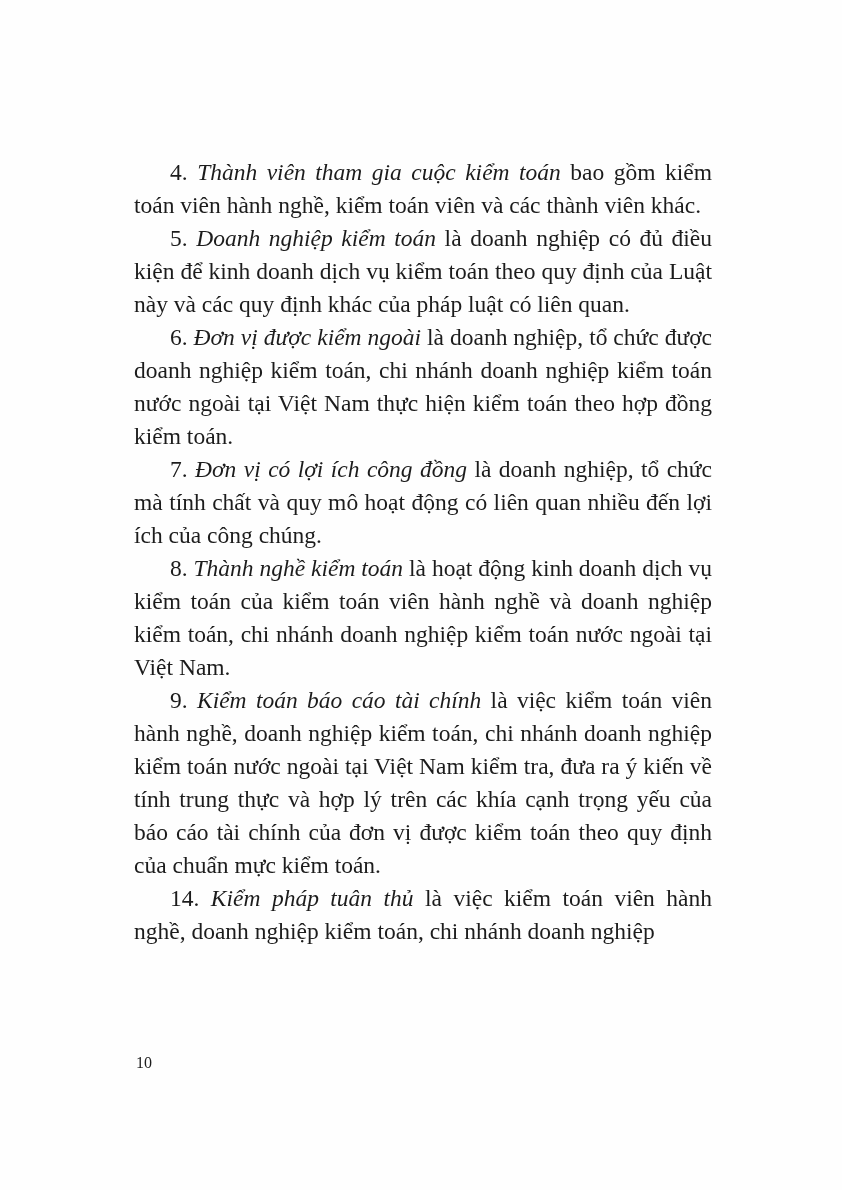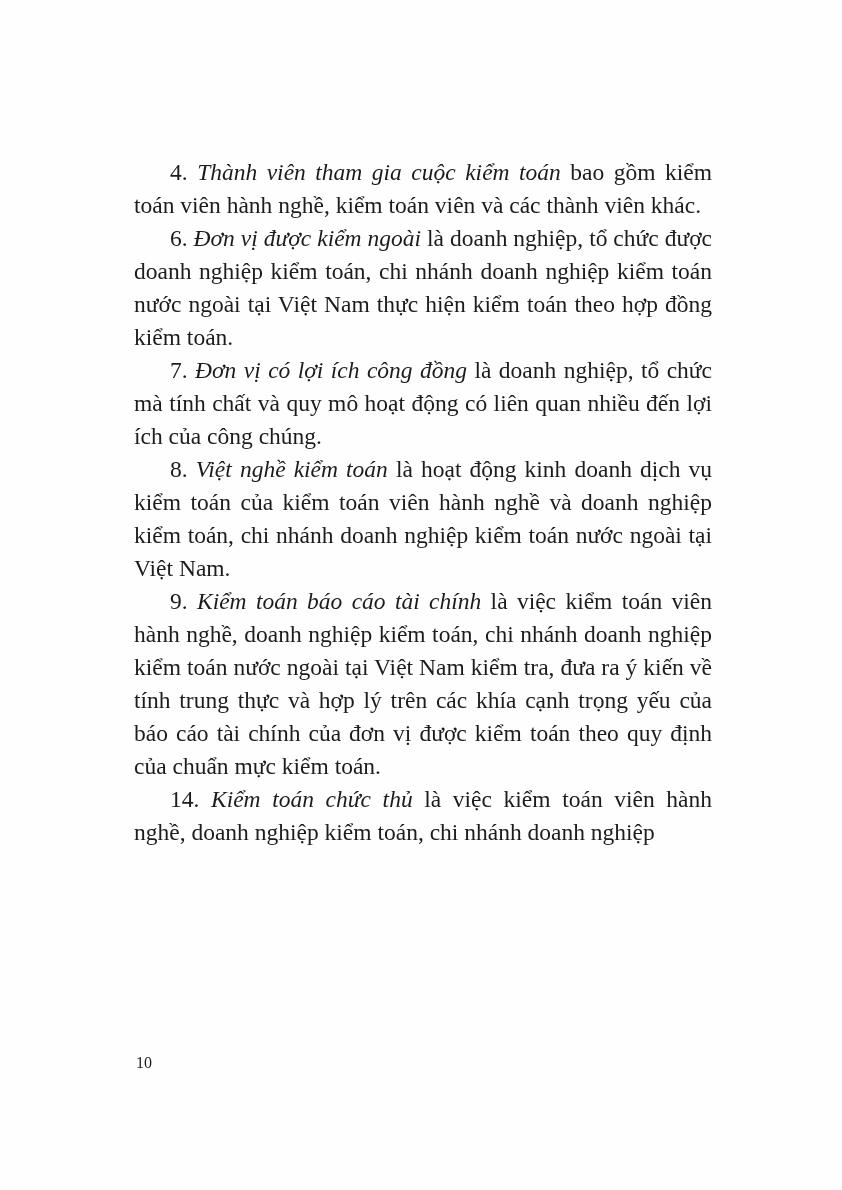--- a/index.html
+++ b/index.html
@@ -43,27 +43,28 @@
   }
 </style>
 </head>
 <body>
 
 <div class="page">
   <div class="text-block">
 
     <p><span>4. </span><span class="term">Thành viên tham gia cuộc kiểm toán</span><span> bao gồm kiểm toán viên hành nghề, kiểm toán viên và các thành viên khác.</span></p>
 
+    <p><span>5. </span><span class="term">Doanh nghiệp kiểm toán</span><span> là doanh nghiệp có đủ điều kiện để kinh doanh dịch vụ kiểm toán theo quy định của Luật này và các quy định khác của pháp luật có liên quan.</span></p>
 
     <p><span>6. </span><span class="term">Đơn vị được kiểm ngoài</span><span> là doanh nghiệp, tổ chức được doanh nghiệp kiểm toán, chi nhánh doanh nghiệp kiểm toán nước ngoài tại Việt Nam thực hiện kiểm toán theo hợp đồng kiểm toán.</span></p>
 
     <p><span>7. </span><span class="term">Đơn vị có lợi ích công đồng</span><span> là doanh nghiệp, tổ chức mà tính chất và quy mô hoạt động có liên quan nhiều đến lợi ích của công chúng.</span></p>
 
-    <p><span>8. </span><span class="term">Việt nghề kiểm toán</span><span> là hoạt động kinh doanh dịch vụ kiểm toán của kiểm toán viên hành nghề và doanh nghiệp kiểm toán, chi nhánh doanh nghiệp kiểm toán nước ngoài tại Việt Nam.</span></p>
+    <p><span>8. </span><span class="term">Thành nghề kiểm toán</span><span> là hoạt động kinh doanh dịch vụ kiểm toán của kiểm toán viên hành nghề và doanh nghiệp kiểm toán, chi nhánh doanh nghiệp kiểm toán nước ngoài tại Việt Nam.</span></p>
 
     <p><span>9. </span><span class="term">Kiểm toán báo cáo tài chính</span><span> là việc kiểm toán viên hành nghề, doanh nghiệp kiểm toán, chi nhánh doanh nghiệp kiểm toán nước ngoài tại Việt Nam kiểm tra, đưa ra ý kiến về tính trung thực và hợp lý trên các khía cạnh trọng yếu của báo cáo tài chính của đơn vị được kiểm toán theo quy định của chuẩn mực kiểm toán.</span></p>
 
-    <p><span>14. </span><span class="term">Kiểm toán chức thủ</span><span> là việc kiểm toán viên hành nghề, doanh nghiệp kiểm toán, chi nhánh doanh nghiệp</span></p>
+    <p><span>14. </span><span class="term">Kiểm pháp tuân thủ</span><span> là việc kiểm toán viên hành nghề, doanh nghiệp kiểm toán, chi nhánh doanh nghiệp</span></p>
 
   </div>
 
   <div class="page-number">10</div>
 </div>
 
 </body></html>

